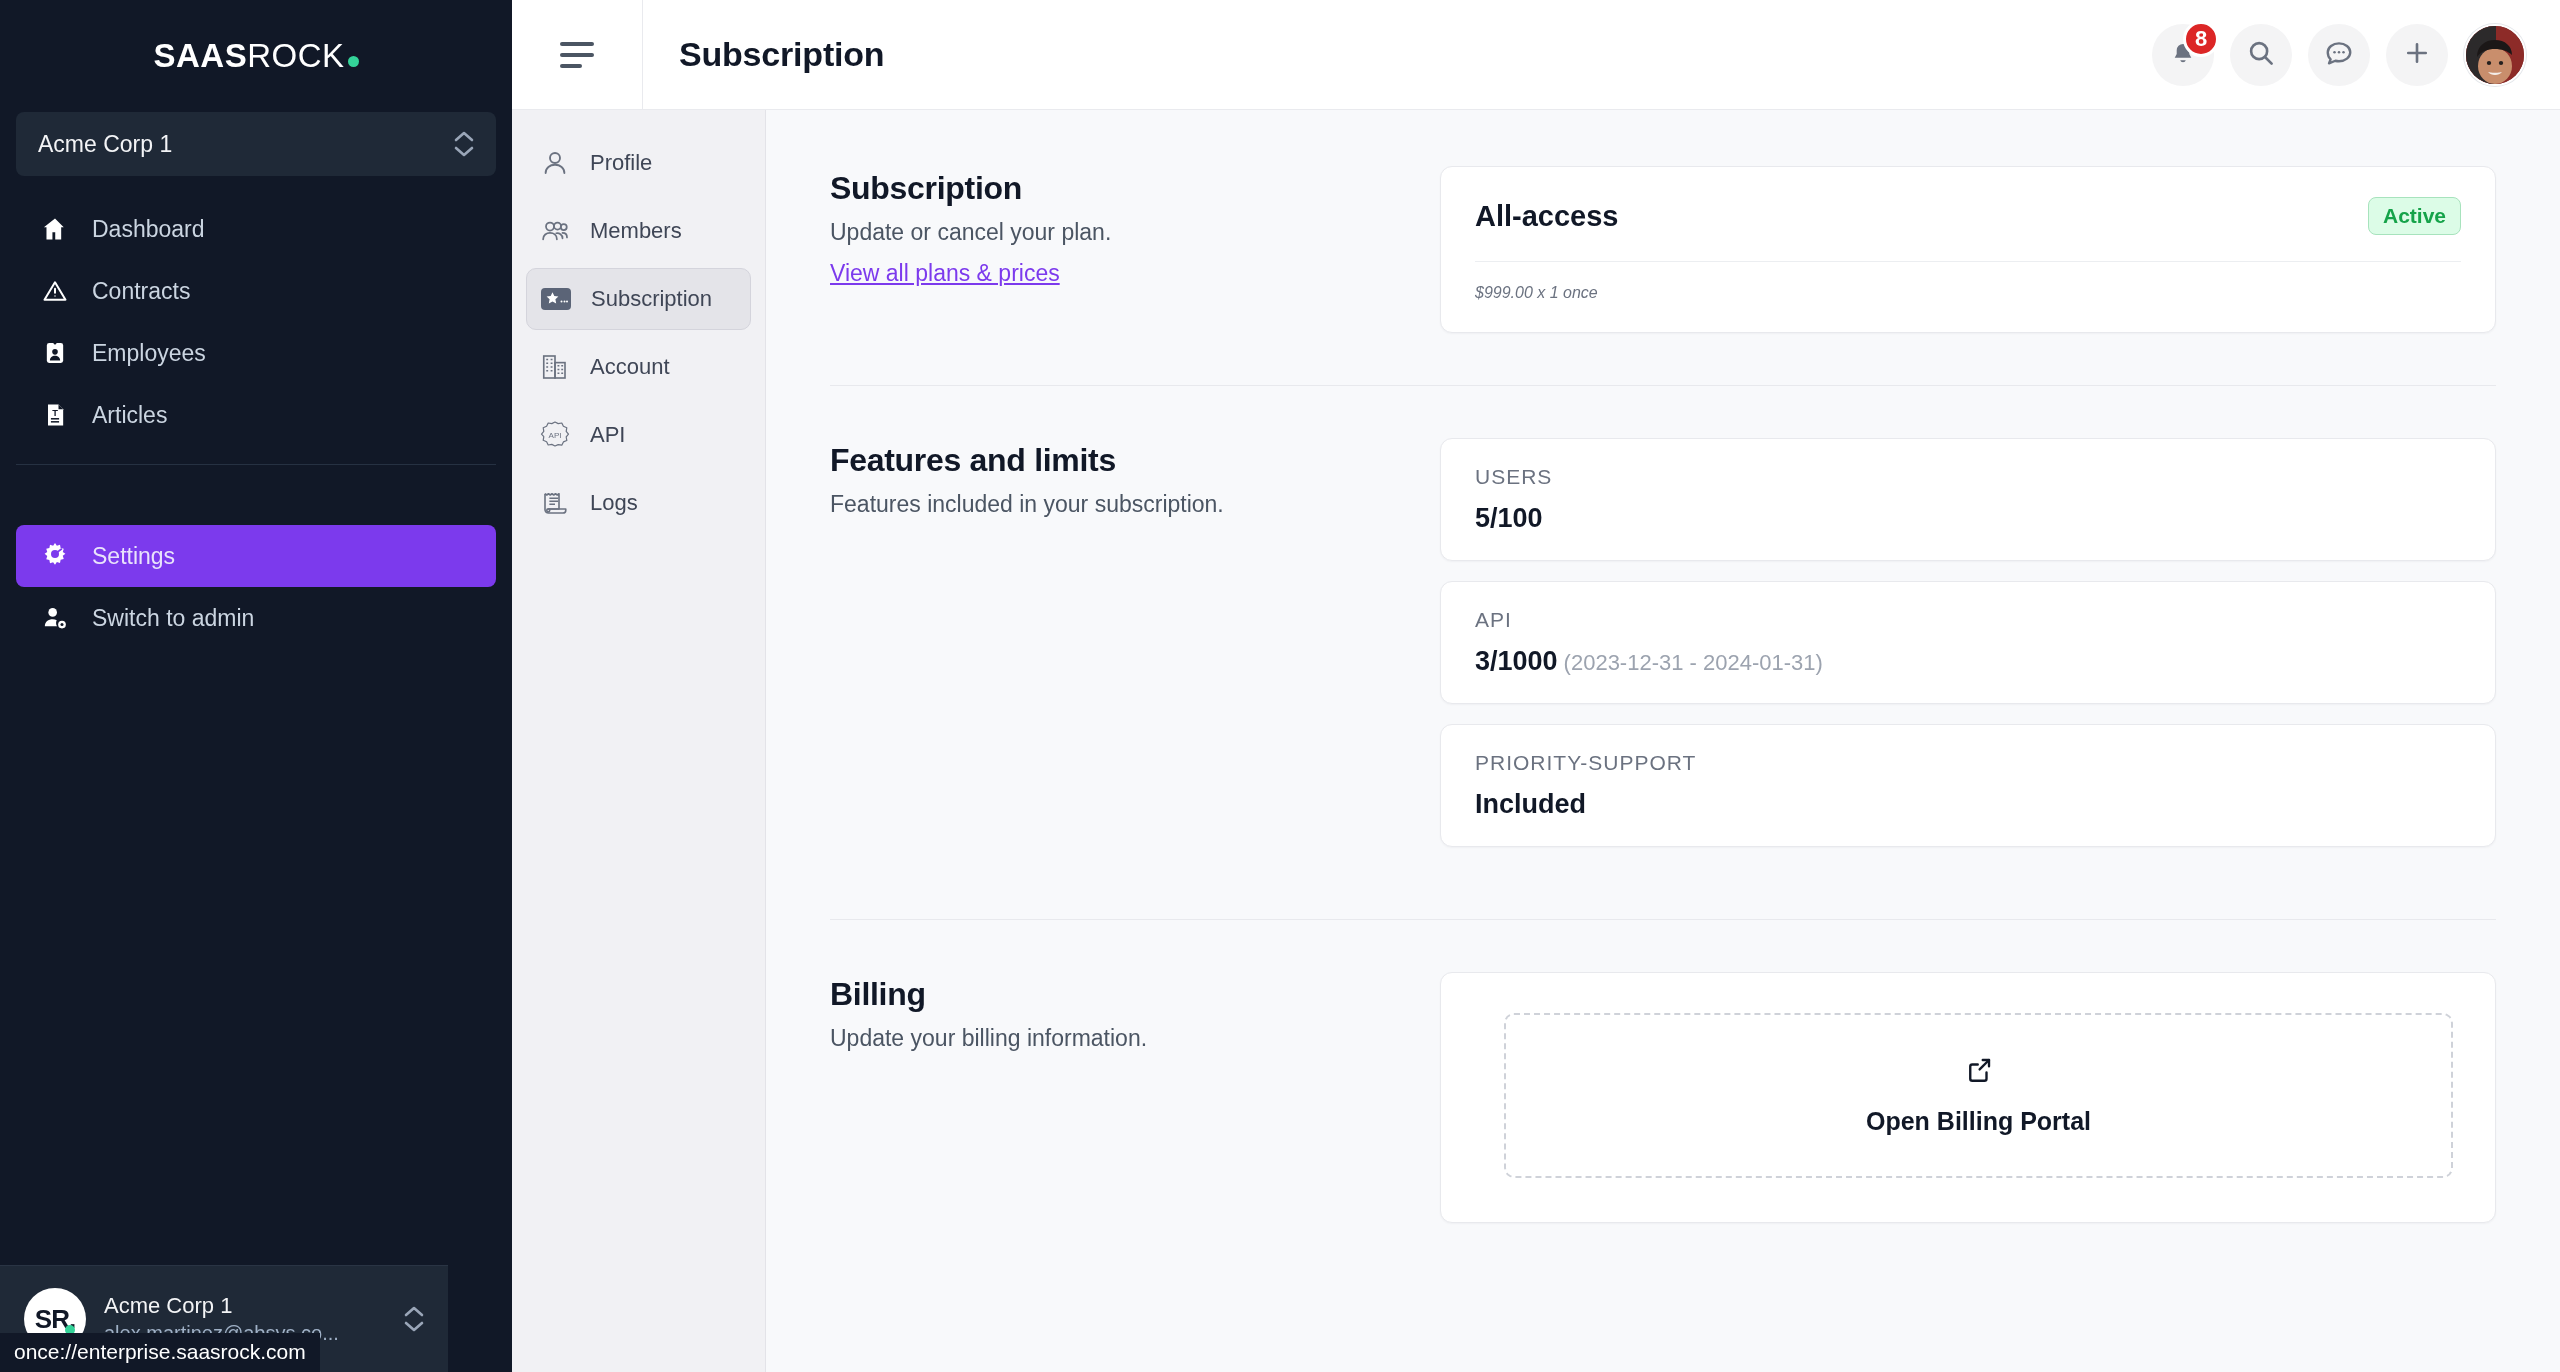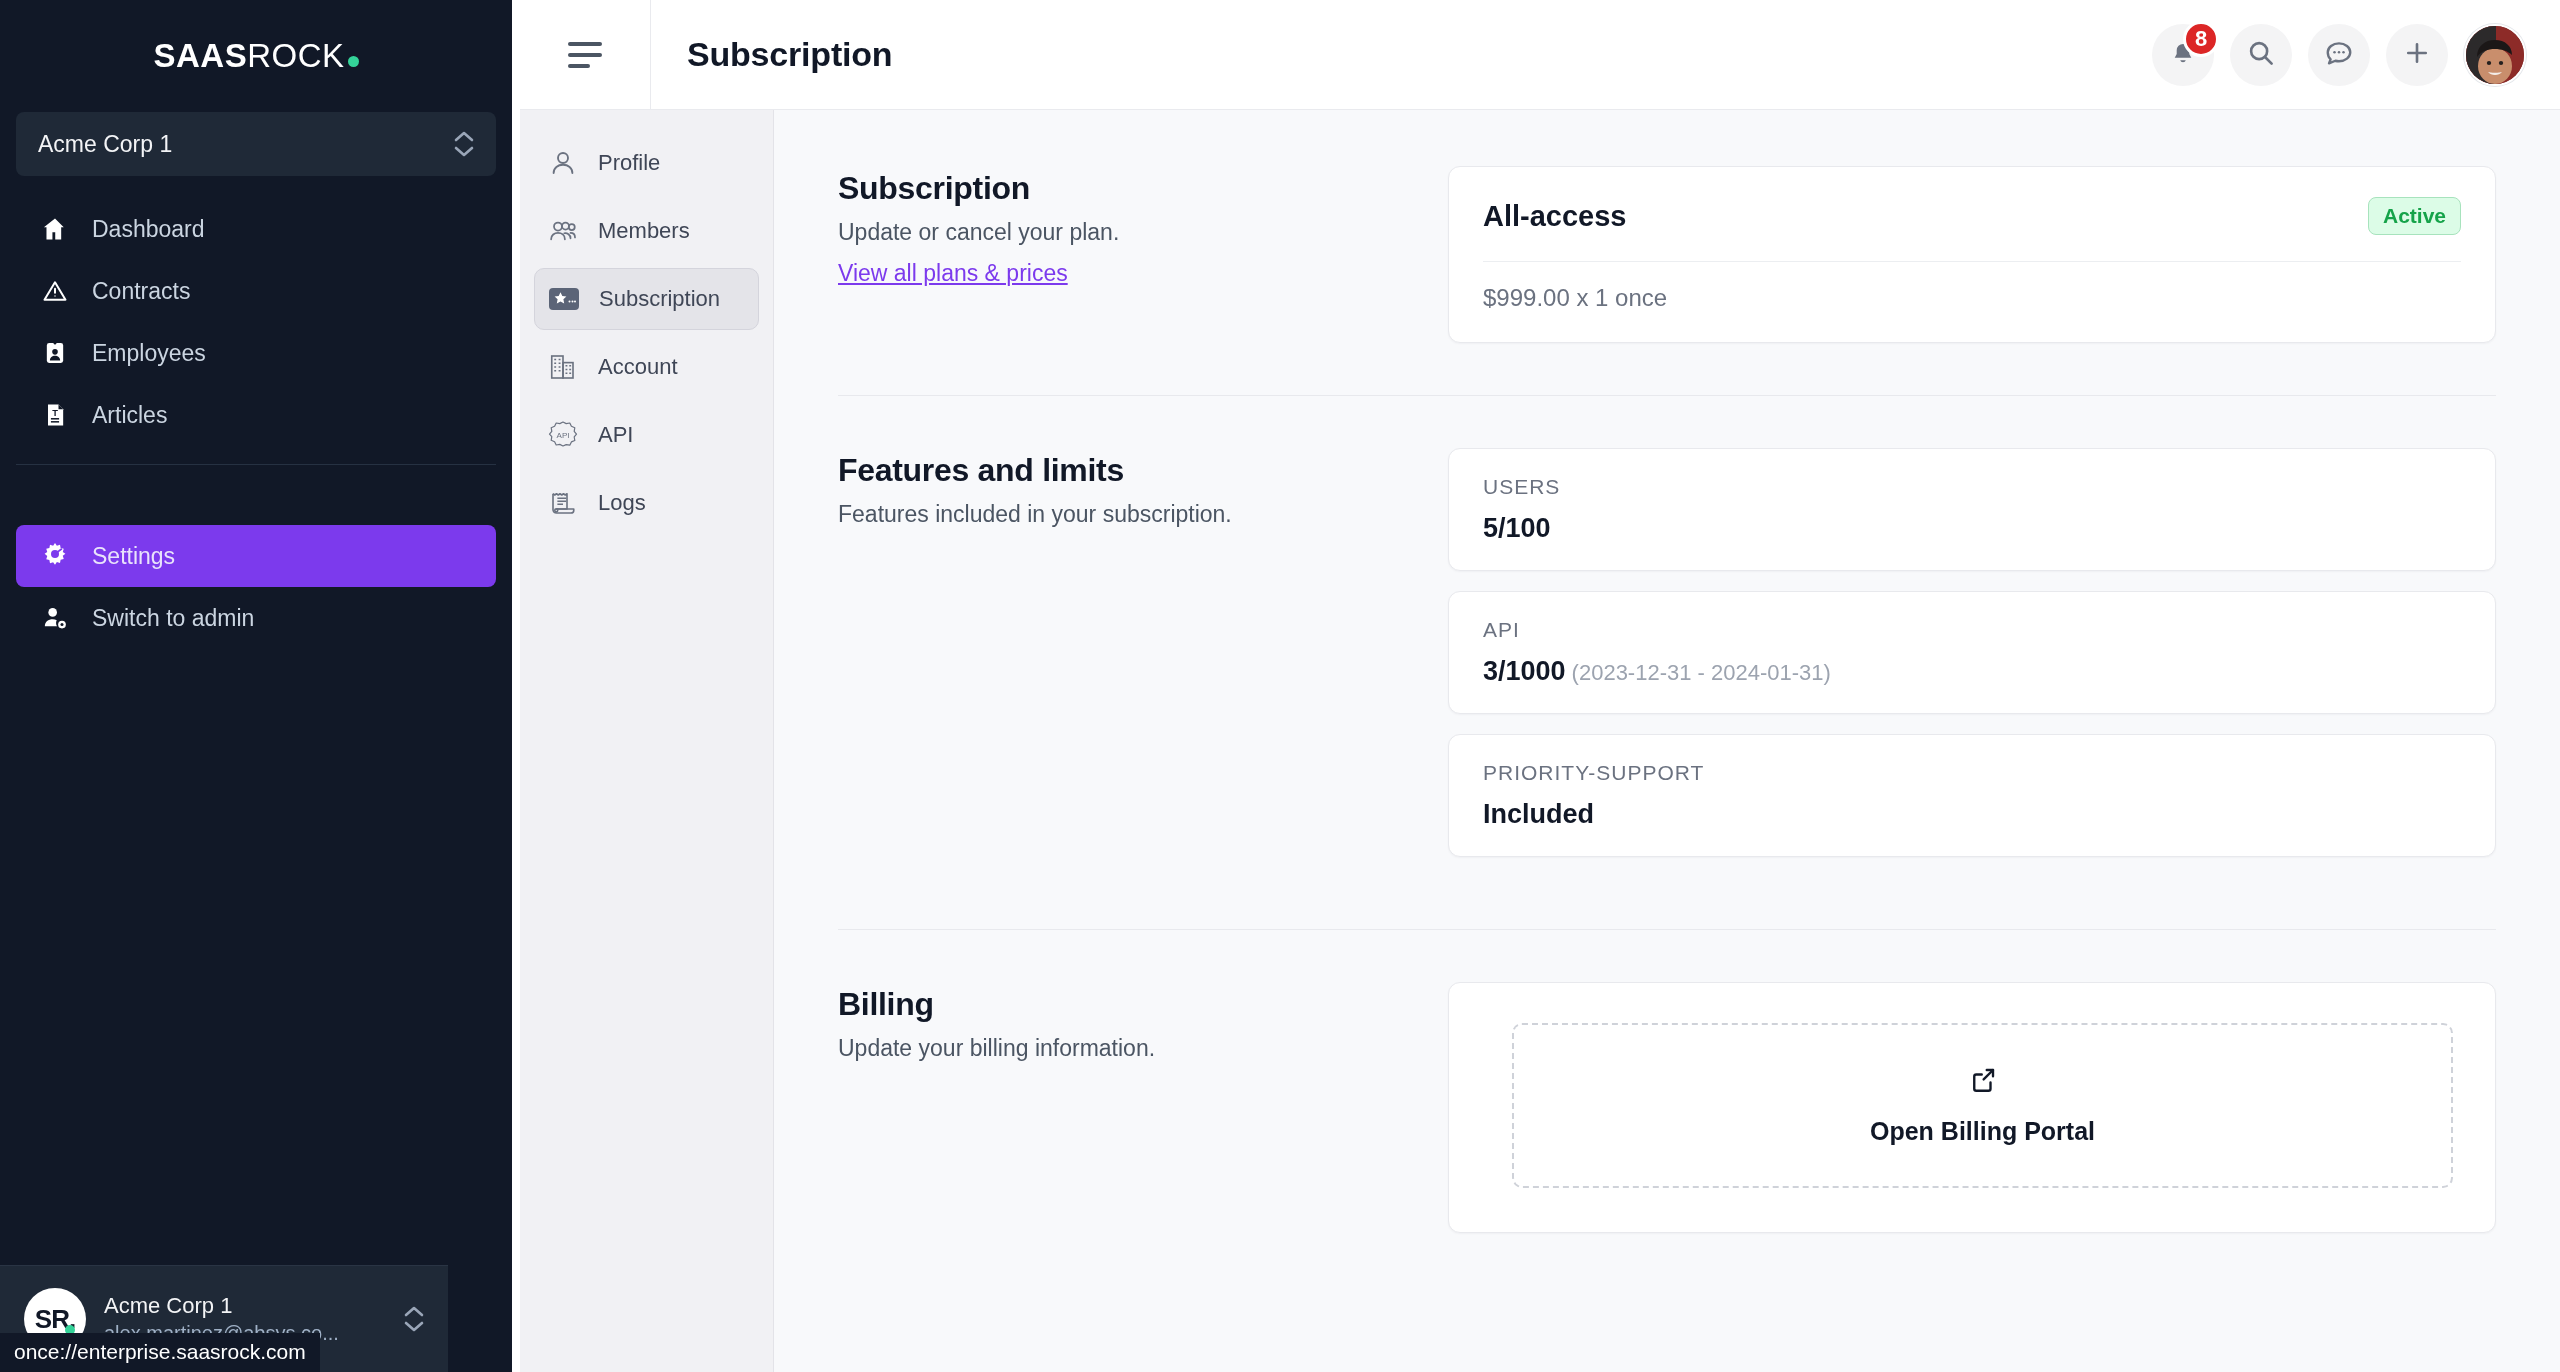--- a/index.html
+++ b/index.html
@@ -2,21 +2,21 @@
 <html><head>
 <meta charset="utf-8">
 <style>
   * { box-sizing: border-box; margin: 0; padding: 0; }
   html, body {
     width: 2560px; height: 1372px;
     font-family: "Liberation Sans", sans-serif;
     background: #ffffff;
     overflow: hidden;
   }
-  .app { display: flex; width: 2560px; height: 1372px; position: relative; gap: 8px; }
+  .app { display: flex; width: 2560px; height: 1372px; position: relative; }
 
   
   .sidebar {
     width: 512px; height: 1372px;
     background: #111827;
     display: flex; flex-direction: column;
     flex: 0 0 512px;
     position: relative;
   }
   .brand {
@@ -159,21 +159,21 @@
     box-shadow: 0 1px 2px rgba(16,24,40,0.04);
   }
   .plan-head { display:flex; align-items:center; justify-content:space-between; }
   .plan-name { font-size:29px; font-weight:800; color:#111827; }
   .pill {
     font-size:21px; color:#16A34A; background:#DCFCE7;
     border:1px solid #A7E3BD; border-radius:8px;
     padding: 6px 14px; font-weight:600;
   }
   .hr { height:1px; background:#eceef1; margin: 26px 0 22px 0; }
-  .plan-price { font-size:24px; color:#6b7280; }
+  .plan-price { font-size:16px; color:#6b7280;font-style:italic; }
 
   .divider { height:1px; background:#e8e9ed; margin: 52px 0 52px 0; }
 
   .feat-card { margin-bottom: 20px; padding: 26px 34px; }
   .feat-label { font-size:21px; color:#6b7280; letter-spacing:1px; text-transform:uppercase; }
   .feat-value { font-size:27px; font-weight:700; color:#111827; margin-top:14px; }
   .feat-value .range { font-size:22px; font-weight:400; color:#9ca3af; margin-left:6px; }
 
   .billing-card { padding: 40px 42px 44px 63px; }
   .dashed {

